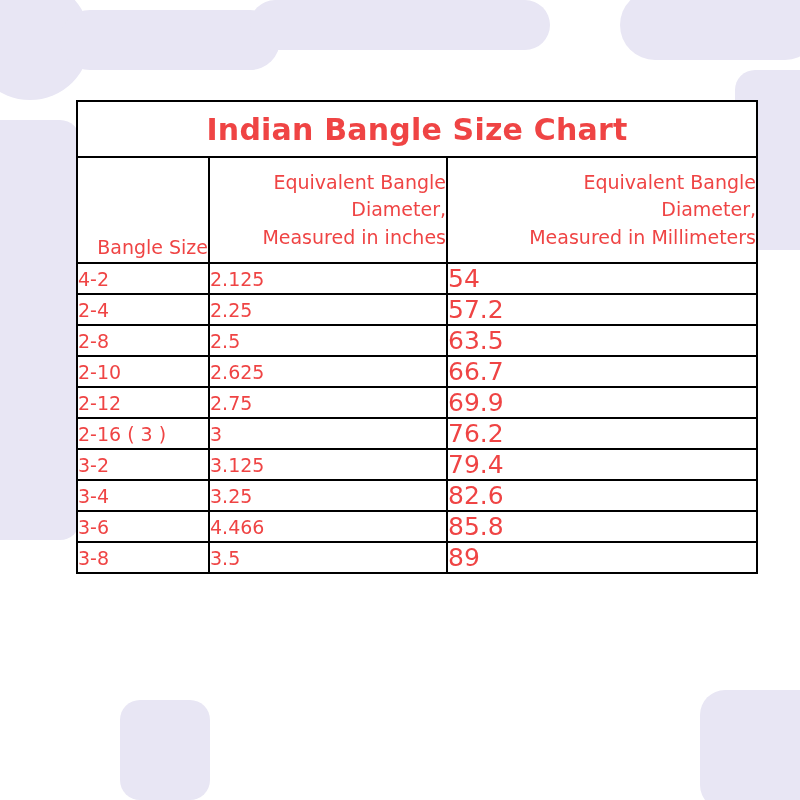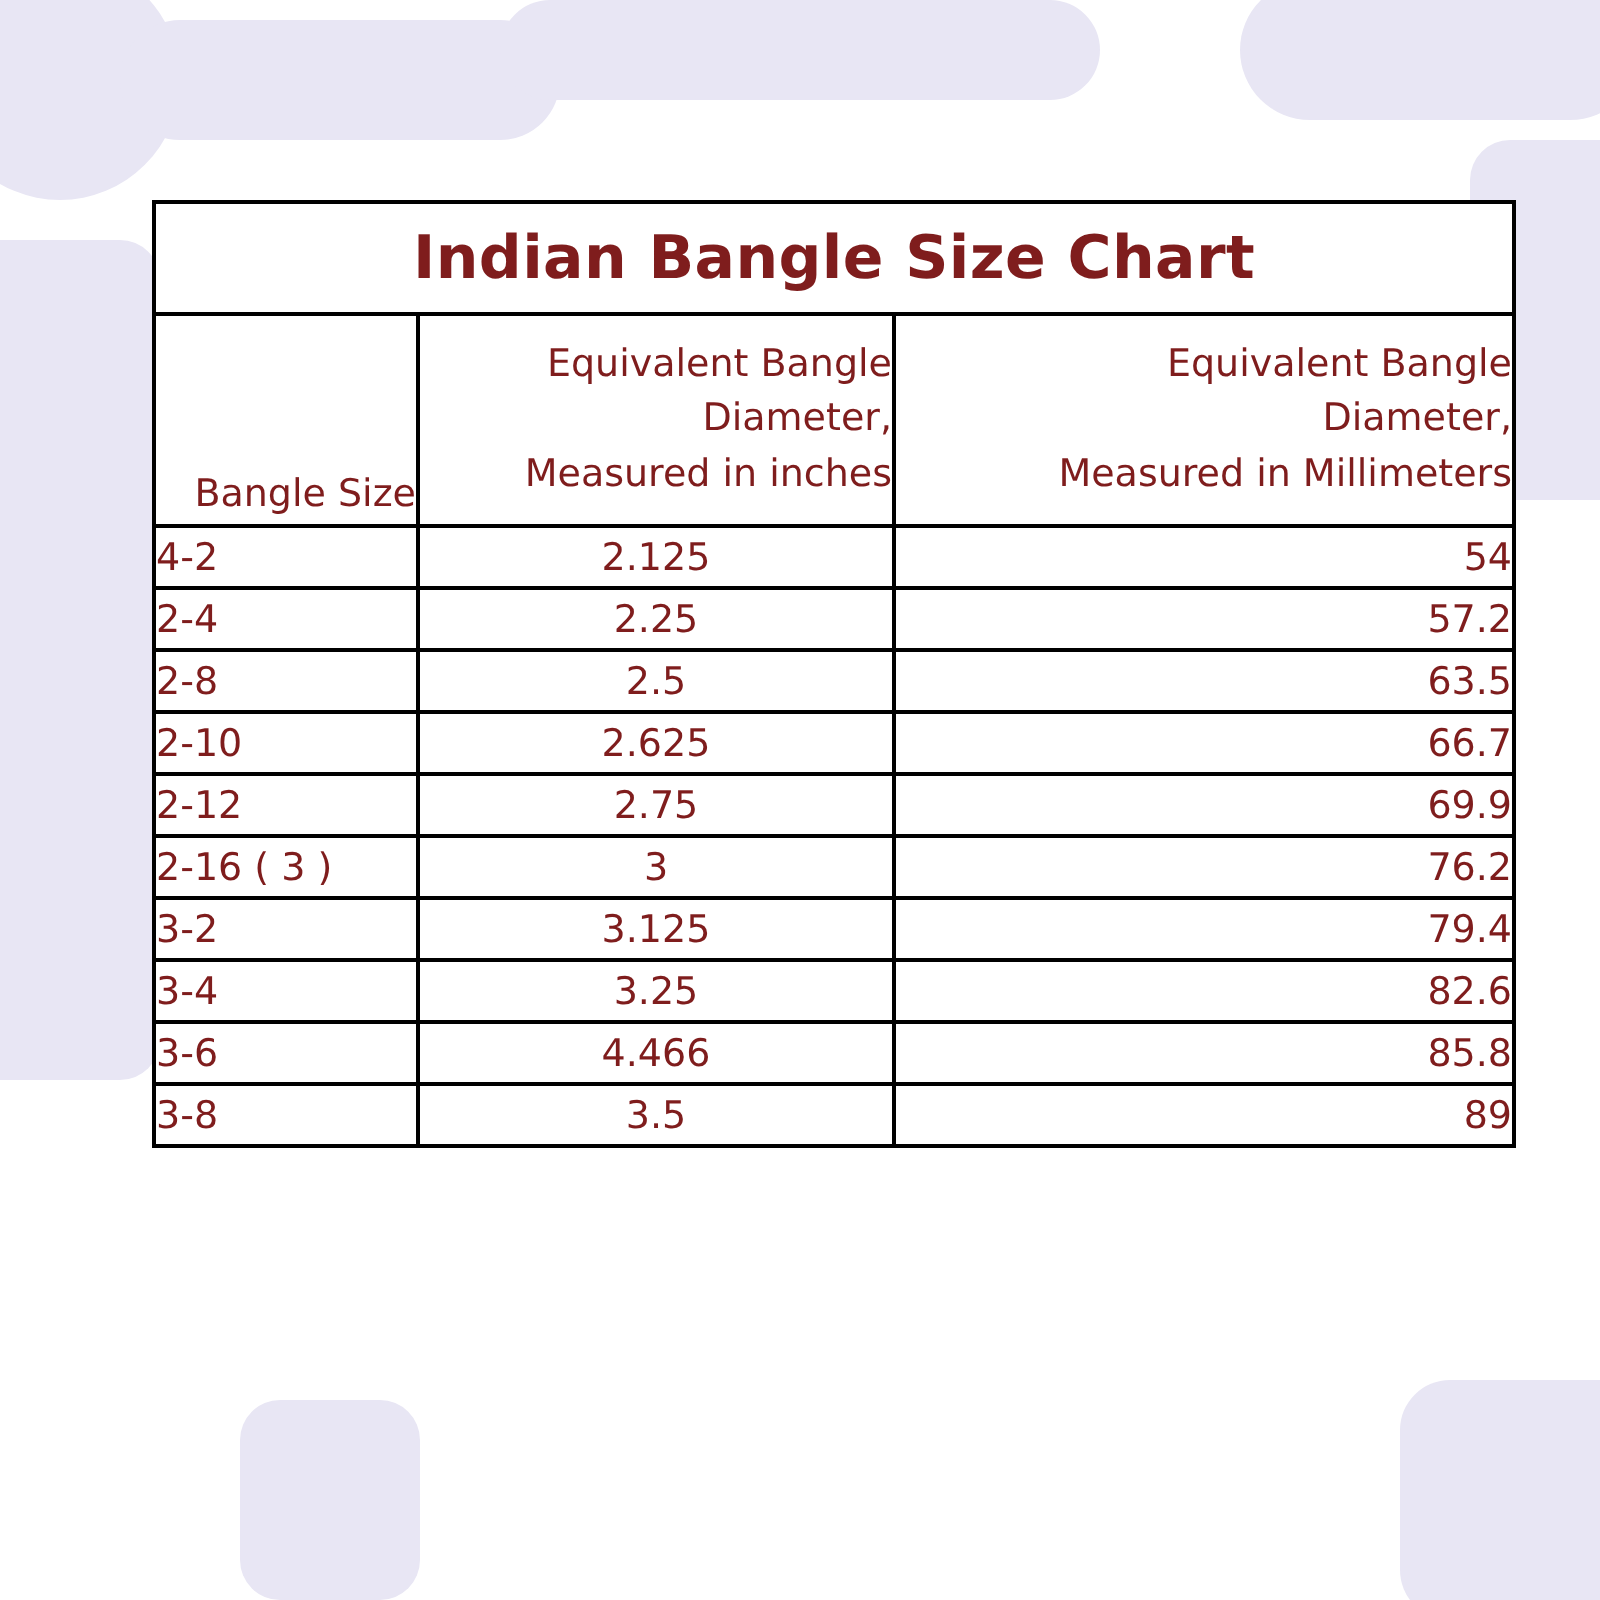--- a/index.html
+++ b/index.html
@@ -48,21 +48,21 @@
 
   table.size-chart {
     border-collapse: collapse;
     width: 680px;
     background: #ffffff;
     table-layout: fixed;
   }
   table.size-chart td, table.size-chart th {
     border: 2px solid #000000;
     padding: 0;
-    color: #7f1d1d;
+    color: #ef4444;
     vertical-align: middle;
   }
 
   .title-cell {
     text-align: center;
     font-size: 30px;
     font-weight: bold;
     height: 54px;
     letter-spacing: 0.2px;
     padding: 4px 0 6px 0;
@@ -87,26 +87,26 @@
   .col-mm    { width: 310px; }
 
   td.cell-size {
     font-size: 19px;
     text-align: left;
     padding: 4px 0 5px 6px;
     height: 29px;
   }
   td.cell-in {
     font-size: 19px;
-    text-align: center;
+    text-align: left;
     padding: 4px 10px 5px 0;
   }
   td.cell-mm {
-    font-size: 19px;
-    text-align: right;
+    font-size: 25px;
+    text-align: left;
     padding: 4px 0 5px 0;
   }
 </style>
 </head>
 <body>
 
 <div class="bg-layer">
   <div class="blob b1"></div>
   <div class="blob b2"></div>
   <div class="blob b3"></div>

